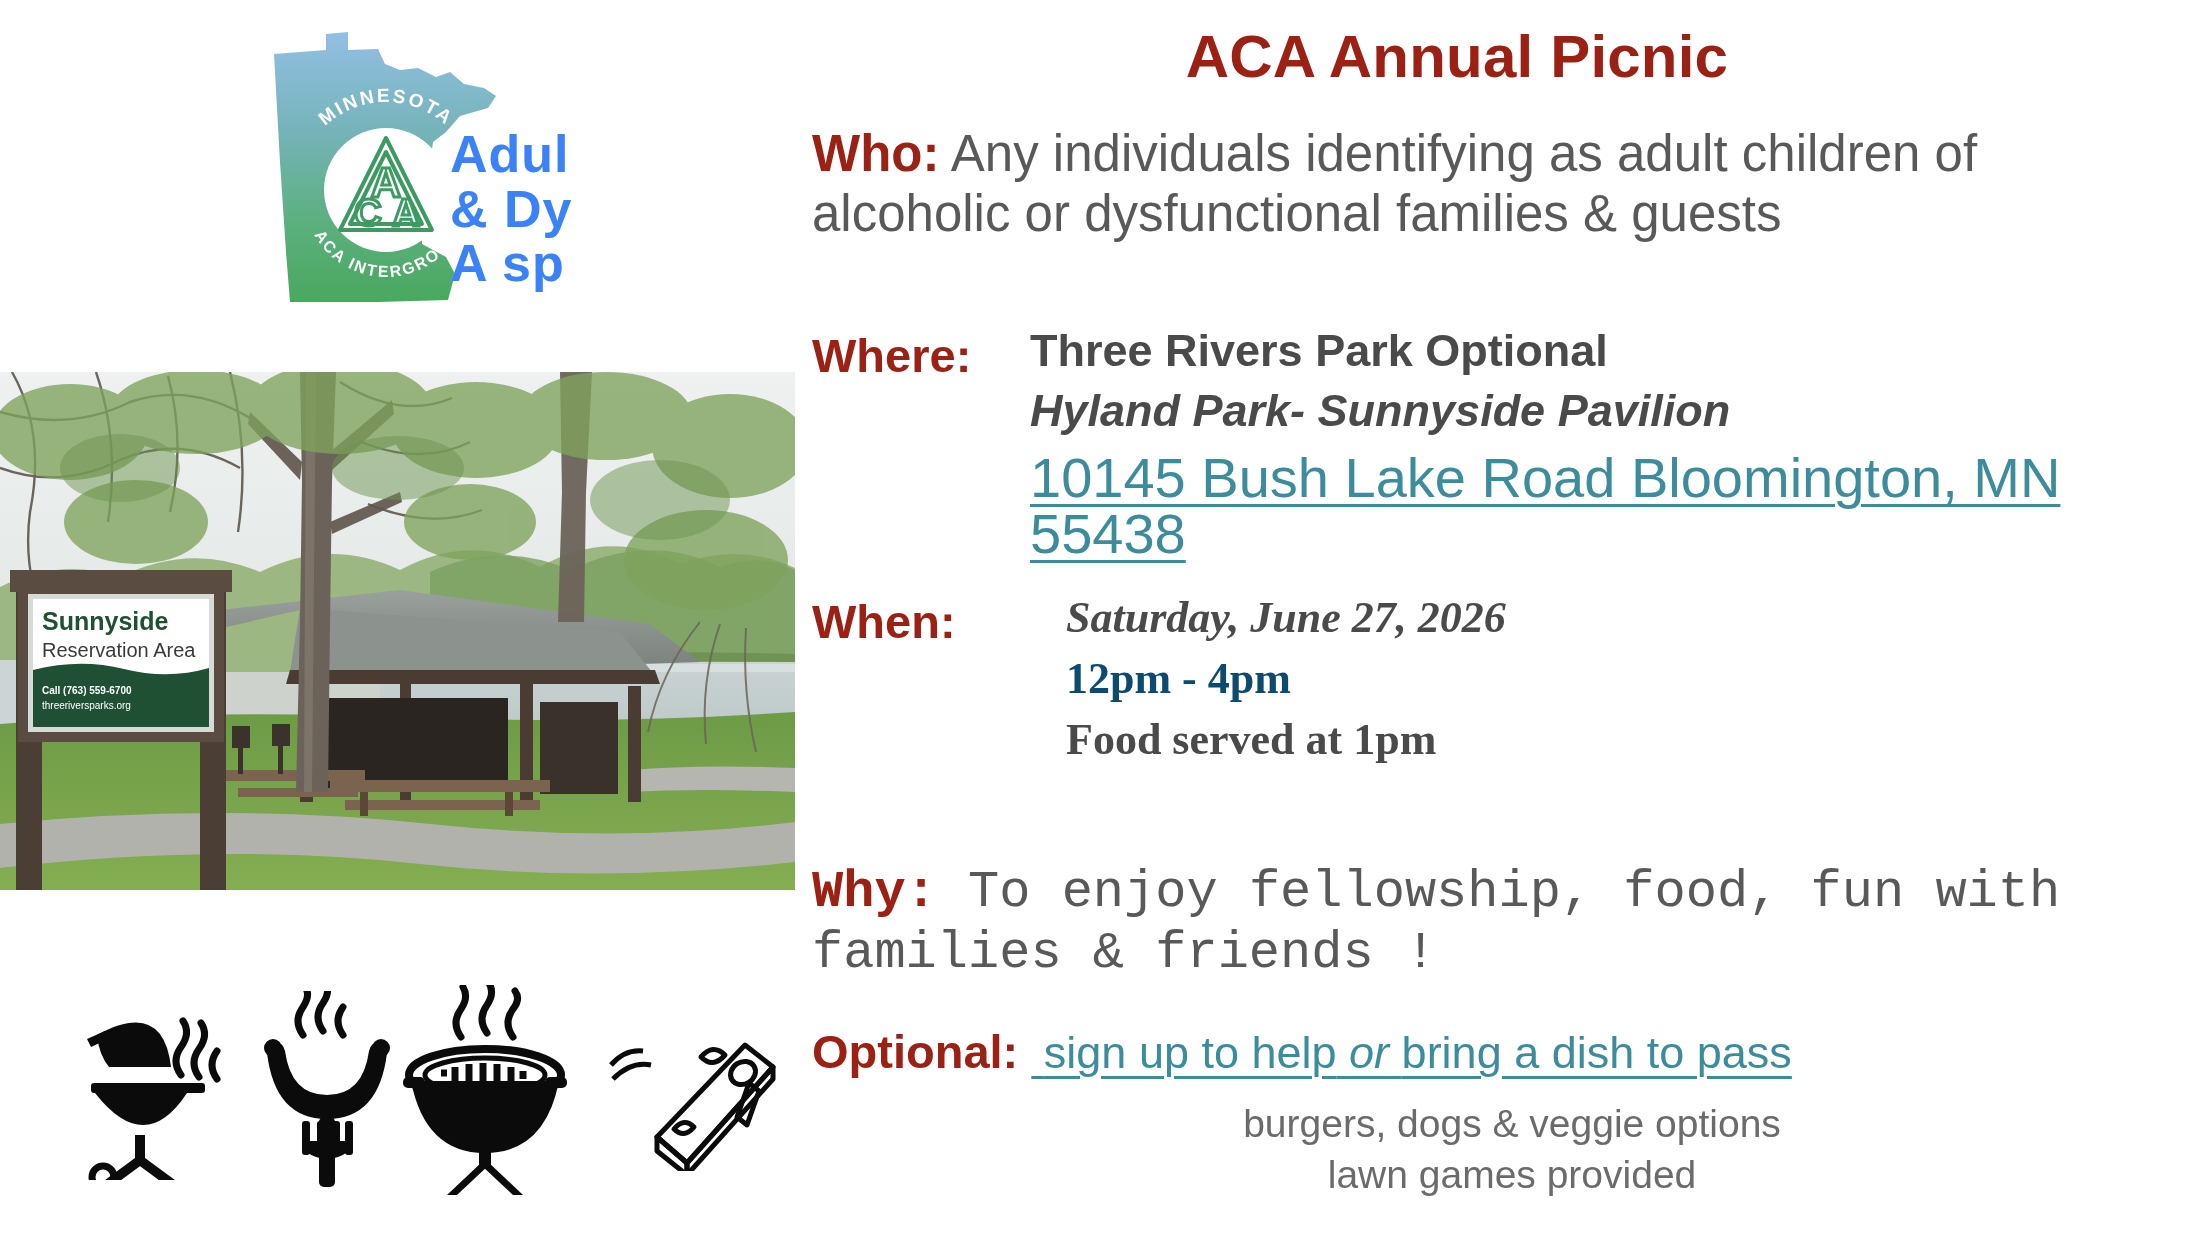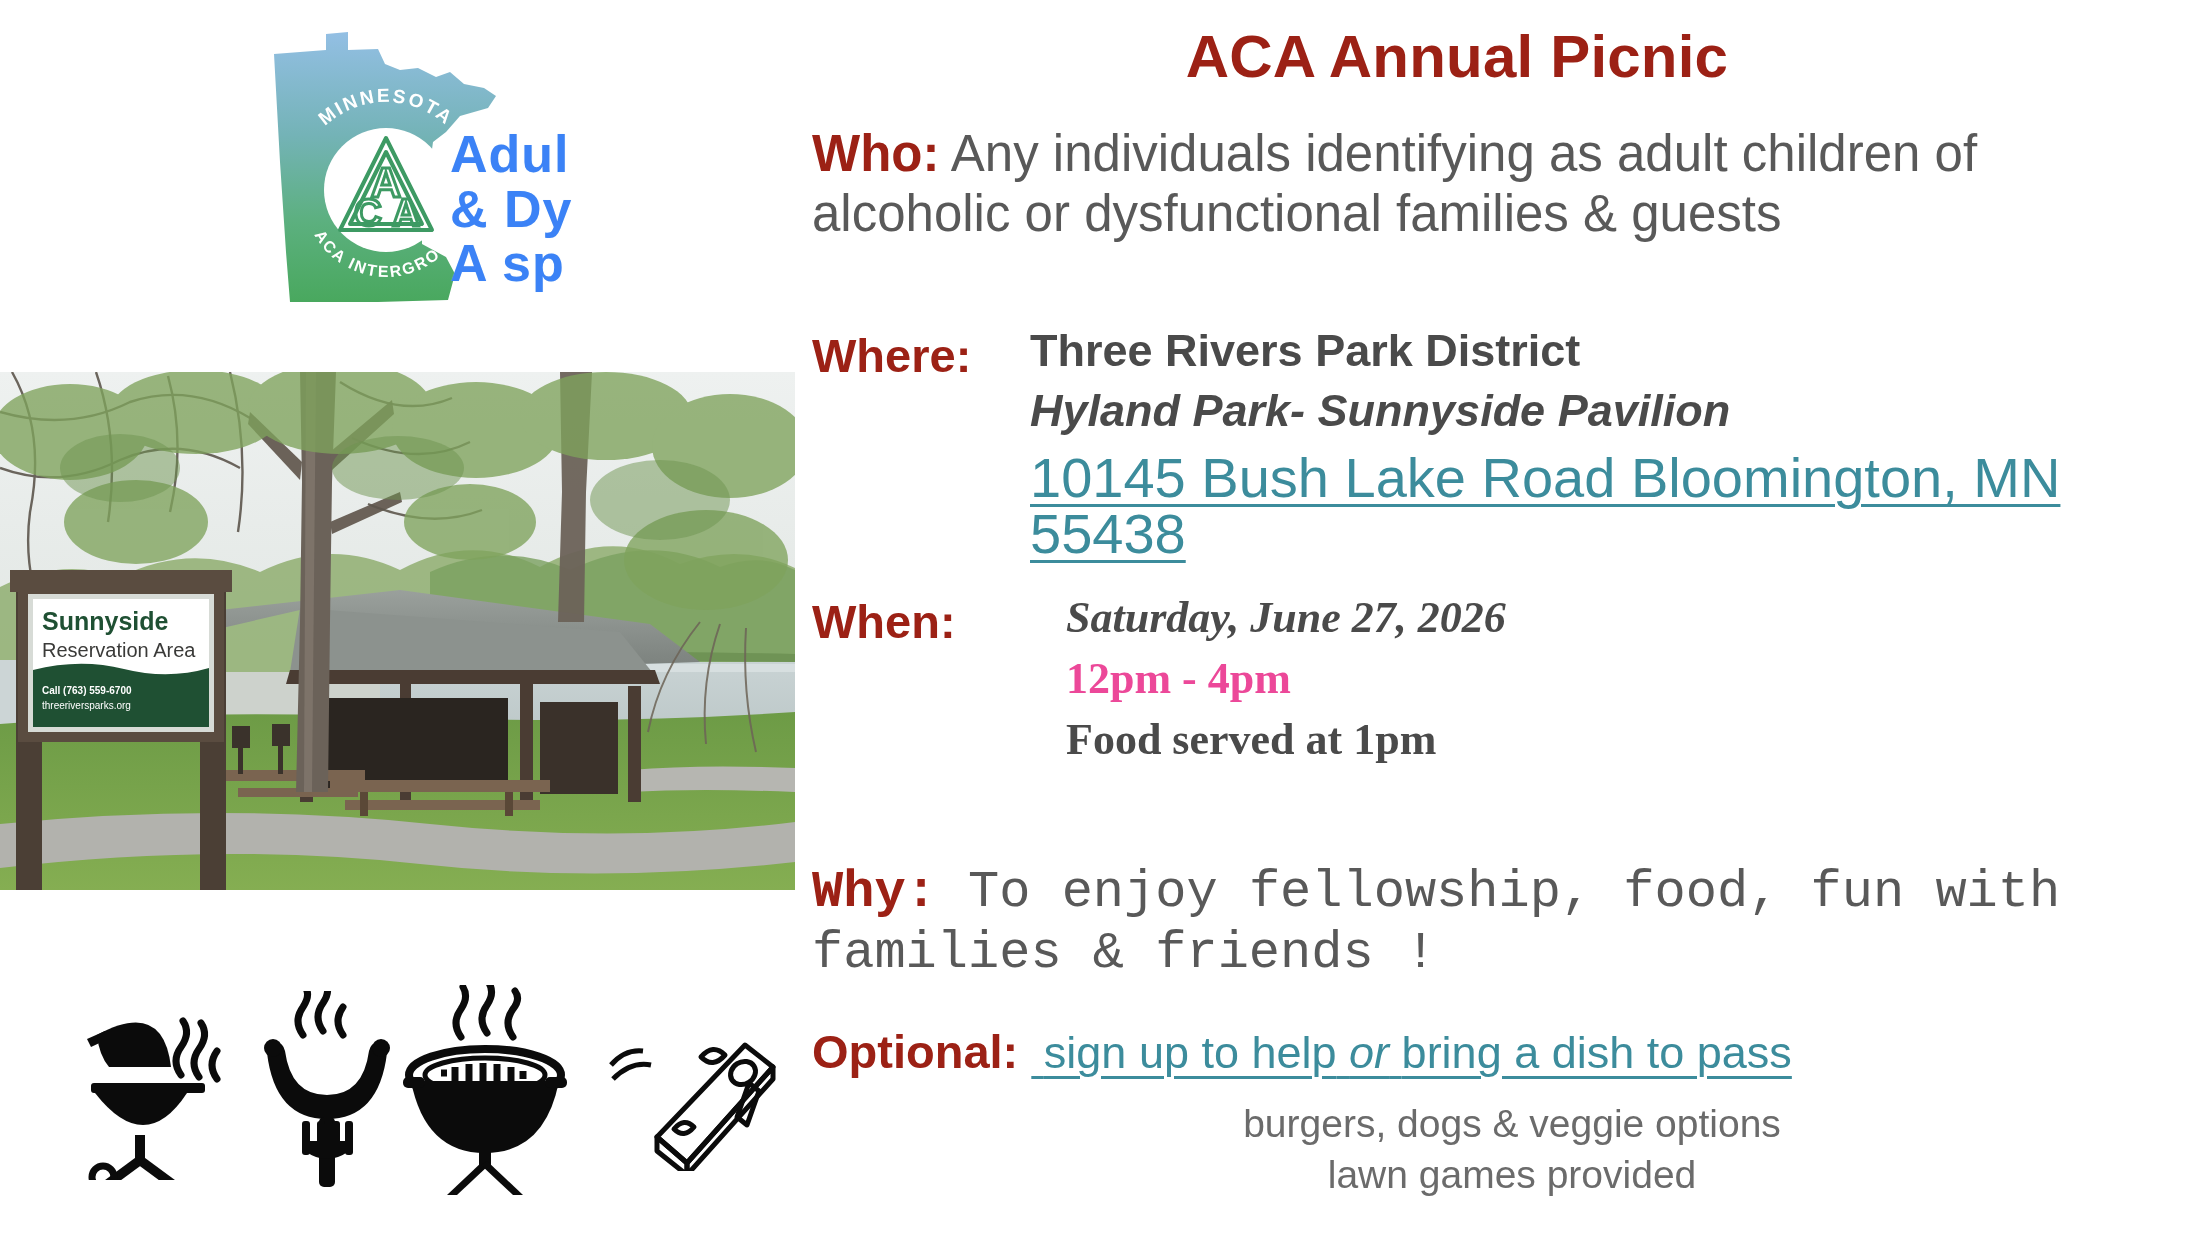--- a/index.html
+++ b/index.html
@@ -61,21 +61,21 @@
   .w-l1{font-size:45px;font-weight:bold;color:#4a4a4a;line-height:1;}
   .w-l2{font-size:45px;font-weight:bold;font-style:italic;color:#4a4a4a;margin-top:15px;line-height:1;}
   .w-l3{font-size:56px;color:#3C8C9C;text-decoration:underline;text-underline-offset:7px;
         text-decoration-thickness:3px;margin-top:17px;line-height:1;}
 
   
   .when{top:594px;font-size:47px;}
   .when .lbl{font-size:47px;}
   .when-rows{position:absolute;left:254px;top:2px;font-family:Liberation Serif, serif;}
   .n-l1{font-size:44px;font-weight:bold;font-style:italic;color:#4a4a4a;line-height:1;}
-  .n-l2{font-size:44px;font-weight:bold;color:#ec4899;margin-top:17px;line-height:1;}
+  .n-l2{font-size:44px;font-weight:bold;color:#0c4a6e;margin-top:17px;line-height:1;}
   .n-l3{font-size:44px;font-weight:bold;color:#4a4a4a;margin-top:17px;line-height:1;}
 
   
   .why{top:862px;font-size:52px;line-height:1.18;color:#595959;width:1250px;font-family:Liberation Mono, monospace;}
 
   
   .opt{top:1024px;font-size:47px;}
   .opt .lbl{font-size:47px;}
   .opt-link{
     font-size:45px;color:#3C8C9C;text-decoration:underline;
@@ -349,21 +349,21 @@
 
     <div class="title">ACA Annual Picnic</div>
 
     <div class="blk who">
       <span class="lbl">Who:</span><span class="body"> Any individuals identifying as adult children of alcoholic or dysfunctional families &amp; guests</span>
     </div>
 
     <div class="blk where">
       <span class="lbl">Where:</span>
       <div class="where-rows">
-        <div class="w-l1">Three Rivers Park District</div>
+        <div class="w-l1">Three Rivers Park Optional</div>
         <div class="w-l2">Hyland Park- Sunnyside Pavilion</div>
         <div class="w-l3">10145 Bush Lake Road Bloomington, MN 55438</div>
       </div>
     </div>
 
     <div class="blk when">
       <span class="lbl">When:</span>
       <div class="when-rows">
         <div class="n-l1">Saturday, June 27, 2026</div>
         <div class="n-l2">12pm - 4pm</div>

